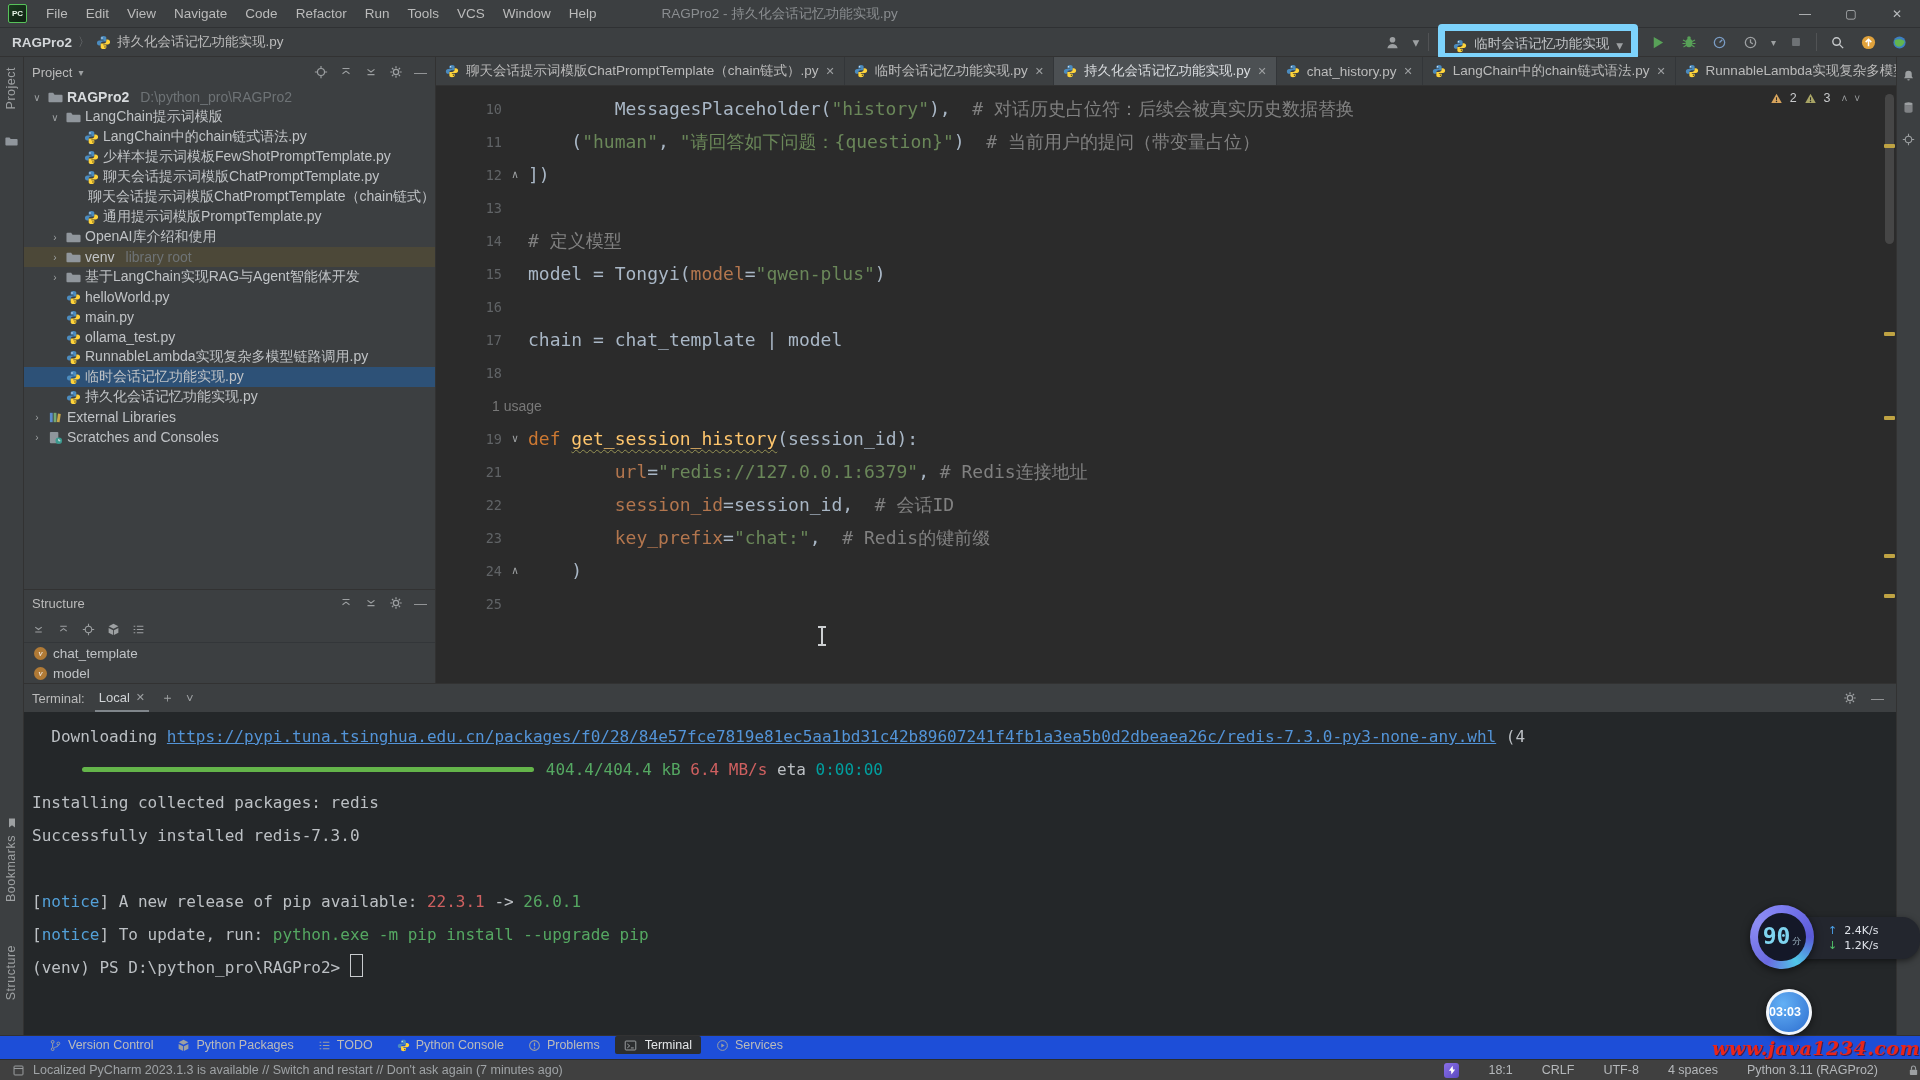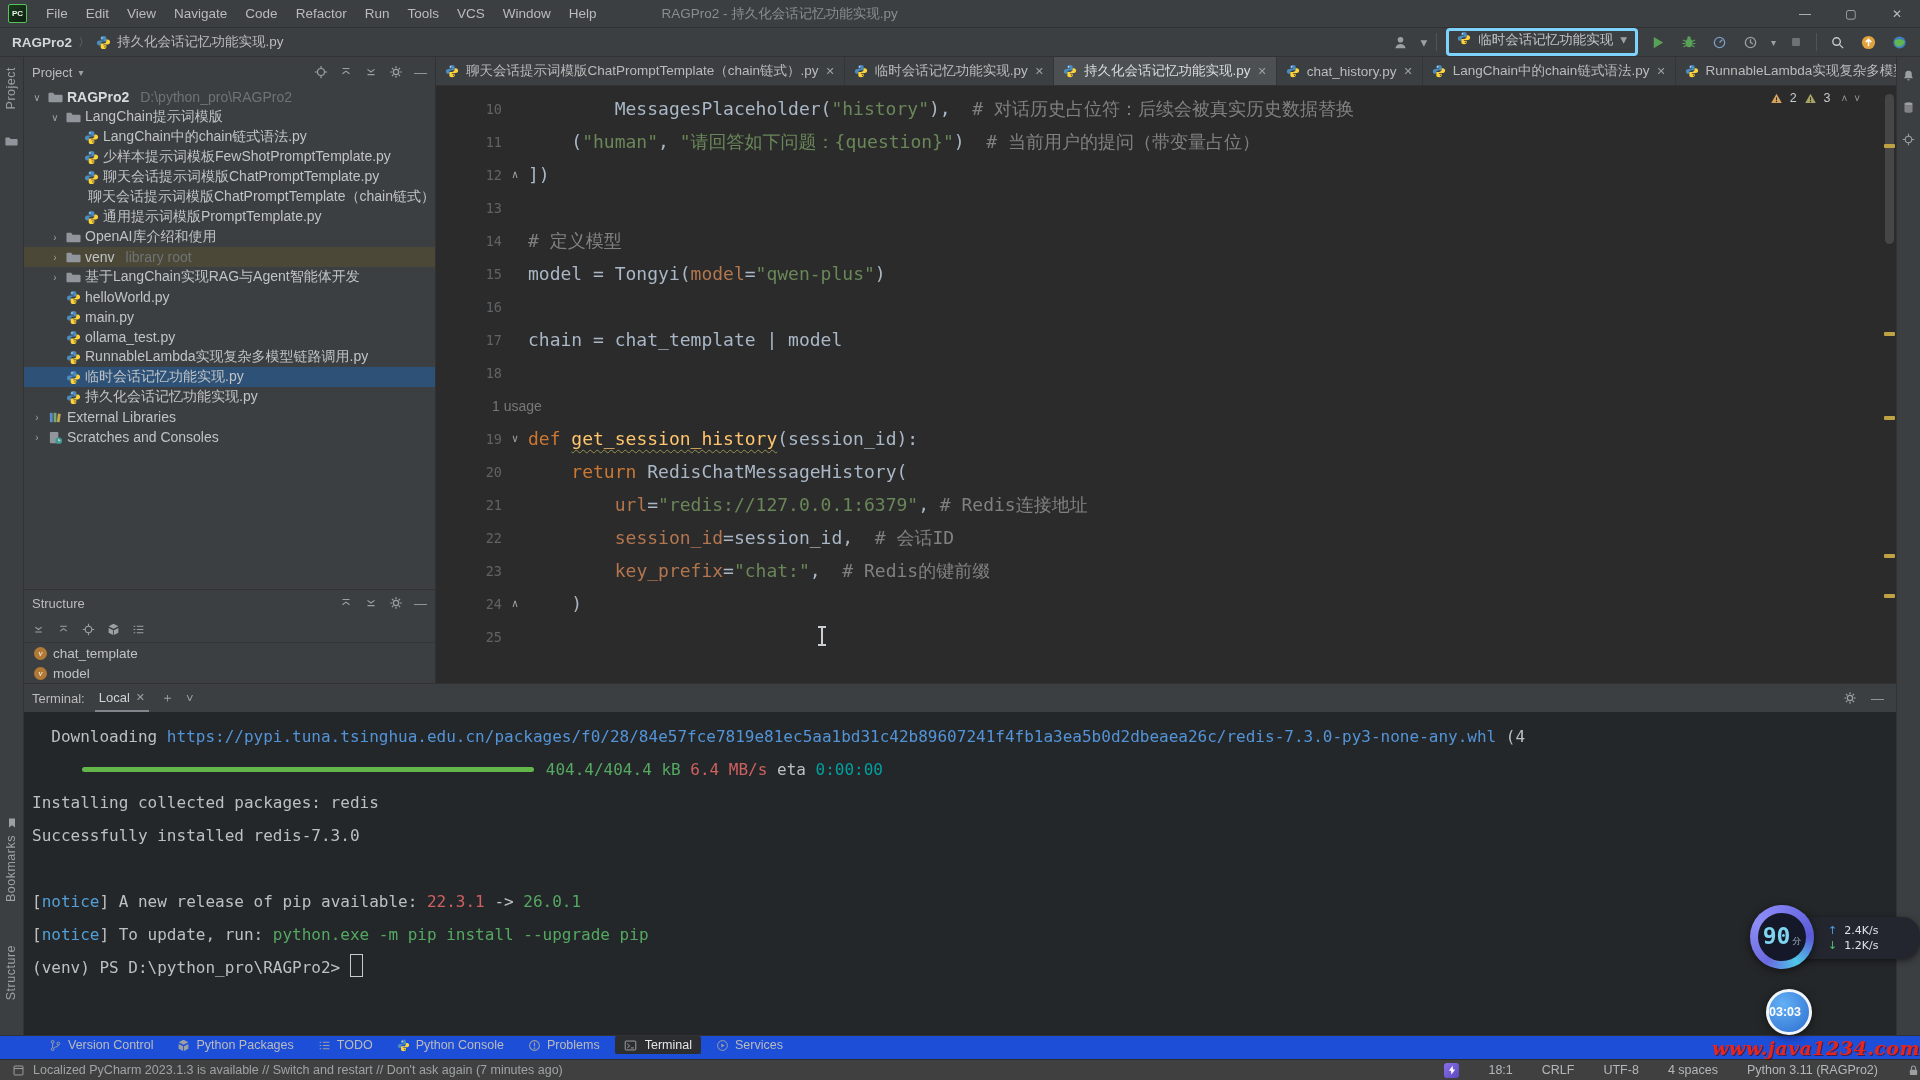--- a/index.html
+++ b/index.html
@@ -20,21 +20,21 @@
   .win-btn{width:46px;height:28px;display:flex;align-items:center;justify-content:center;color:#b9bcbe;font-size:12px;}
 
   
   #toolbar{position:absolute;left:0;top:28px;width:1920px;height:29px;background:#3c3f41;
            display:flex;align-items:center;border-bottom:1px solid #323232;box-sizing:border-box;font-size:13.5px;}
   #breadcrumb{display:flex;align-items:center;padding-left:12px;gap:6px;}
   #bc-project{font-weight:bold;color:#d3d6d9;}
   .bc-sep{color:#787b7e;font-size:12px;}
   #toolbar-right{margin-left:auto;display:flex;align-items:center;gap:9px;padding-right:10px;}
   .tb-sep{width:1px;height:18px;background:#515355;}
-  #run-config{display:flex;align-items:flex-start;gap:7px;border:3px solid #7dd3fc;border-radius:4px;
+  #run-config{display:flex;align-items:flex-end;gap:7px;border:7px solid #7dd3fc;border-radius:4px;
               height:22px;padding:0 8px;color:#c0c3c6;background:#3c3f41;}
   .ico{color:#9da0a2;}
   .ico-btn{width:22px;height:22px;display:flex;align-items:center;justify-content:center;border-radius:3px;}
 
   
   #main{position:absolute;left:0;top:57px;width:1920px;height:978px;display:flex;}
   .stripe{width:23px;background:#3c3f41;position:relative;flex:none;}
   #stripe-left{border-right:1px solid #323232;}
   #stripe-right{border-left:1px solid #323232;}
   .vlabel{writing-mode:vertical-rl;transform:rotate(180deg);color:#9da0a2;font-size:12.5px;
@@ -94,21 +94,21 @@
   
   #terminal{height:352px;flex:none;display:flex;flex-direction:column;border-top:1px solid #323232;box-sizing:border-box;}
   #term-header{height:28px;background:#3c3f41;display:flex;align-items:center;font-size:13px;padding-left:8px;flex:none;}
   #term-tab{display:flex;align-items:center;gap:6px;margin-left:10px;height:100%;border-bottom:2px solid #80868b;padding:0 4px;color:#d0d3d6;box-sizing:border-box;}
   #term-tab .tclose{color:#9da0a2;font-size:11px;}
   #term-actions{display:flex;align-items:center;gap:12px;margin-left:12px;color:#9da0a2;}
   #term-header-right{margin-left:auto;display:flex;gap:14px;padding-right:12px;color:#9da0a2;}
   #term-body{flex:1;background:#242729;padding:8px 0 0 8px;
              font-family:"DejaVu Sans Mono","Liberation Mono",monospace;font-size:16px;line-height:33px;color:#bcc0c4;}
   .tline{height:33px;white-space:pre;}
-  .t-link{color:#5394d8;}
+  .t-link{color:#5394d8;text-decoration:underline;}
   .t-grn{color:#55a862;}
   .t-red{color:#cf6060;}
   .t-cyn{color:#00a0a0;}
   .t-ntc{color:#53a0d8;}
   .t-bar{display:inline-block;width:452px;height:5px;background:#64b54a;border-radius:3px;vertical-align:middle;margin:0 2px 3px 2px;}
   .t-cursor{display:inline-block;width:11px;height:21px;border:1px solid #c8cbce;vertical-align:-4px;}
 
   
   #toolwin-bar{position:absolute;left:0;top:1035px;width:1920px;height:24px;background:#1d4ed8;
                border-top:1px solid #323232;box-sizing:border-box;display:flex;align-items:flex-start;font-size:12.5px;}
@@ -673,25 +673,20 @@
                 </div>
                 <div class="inlay-line">
                   <span class="inlay-txt">1 usage</span>
                 </div>
                 <div class="eline">
                   <span class="lnum">19</span>
                   <span class="foldc">∨</span>
                   <pre class="codepre"><span class="tok-kw">def </span><span class="tok-fn">get_session_history</span><span class="tok-txt">(session_id):</span></pre>
                 </div>
                 <div class="eline">
-                  <span class="lnum">20</span>
-                  <span class="foldc"></span>
-                  <pre class="codepre"><span class="tok-txt">    </span><span class="tok-kw">return</span><span class="tok-txt"> RedisChatMessageHistory(</span></pre>
-                </div>
-                <div class="eline">
                   <span class="lnum">21</span>
                   <span class="foldc"></span>
                   <pre class="codepre"><span class="tok-txt">        </span><span class="tok-param">url</span><span class="tok-txt">=</span><span class="tok-str">"redis://127.0.0.1:6379"</span><span class="tok-txt">, </span><span class="tok-com"># Redis连接地址</span></pre>
                 </div>
                 <div class="eline">
                   <span class="lnum">22</span>
                   <span class="foldc"></span>
                   <pre class="codepre"><span class="tok-txt">        </span><span class="tok-param">session_id</span><span class="tok-txt">=session_id,  </span><span class="tok-com"># 会话ID</span></pre>
                 </div>
                 <div class="eline">

